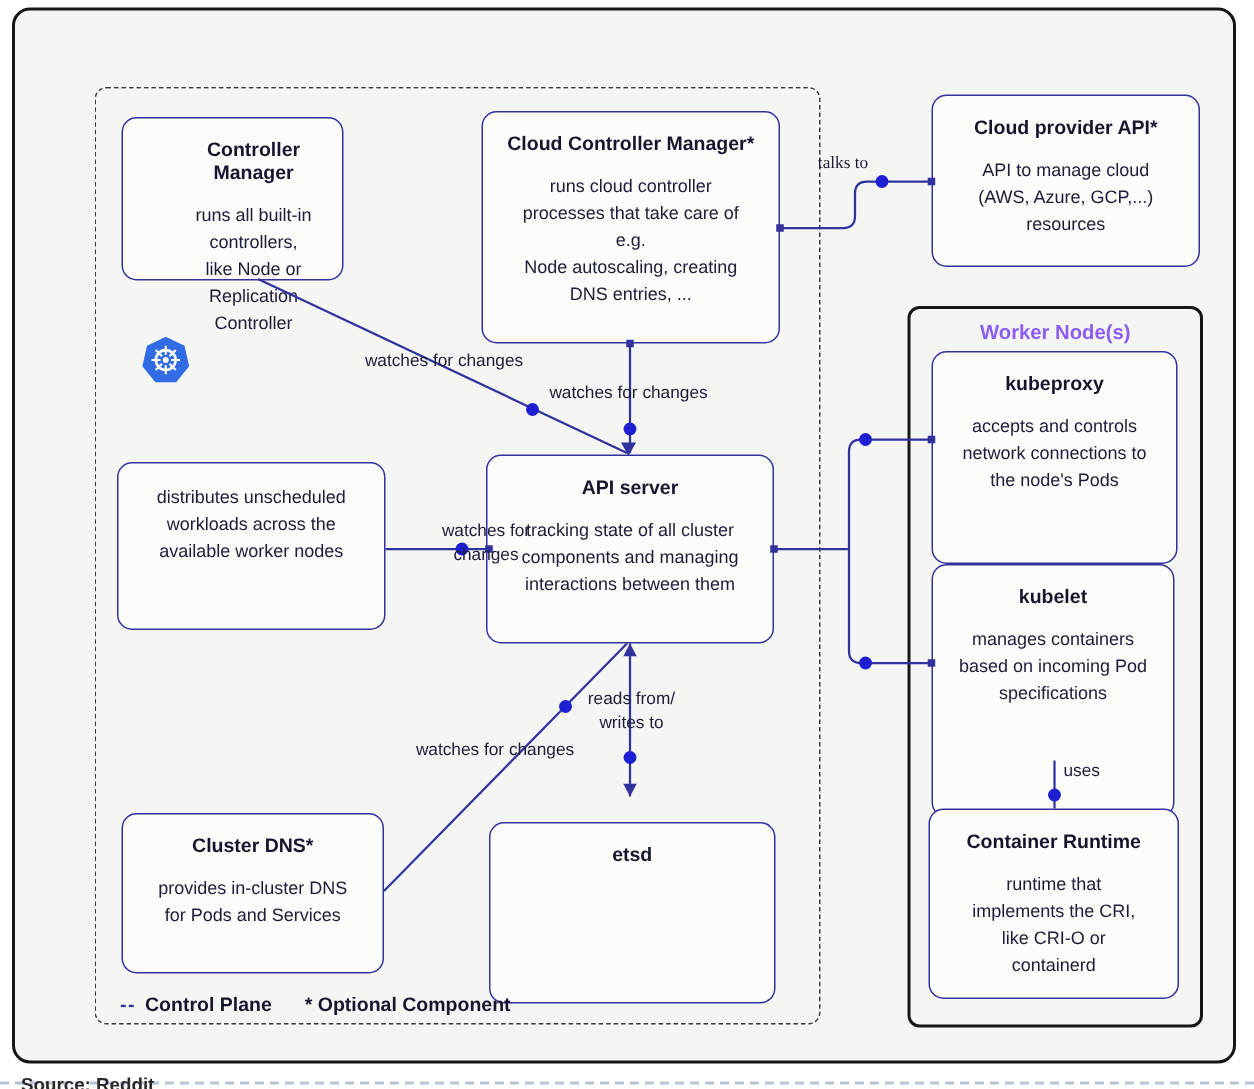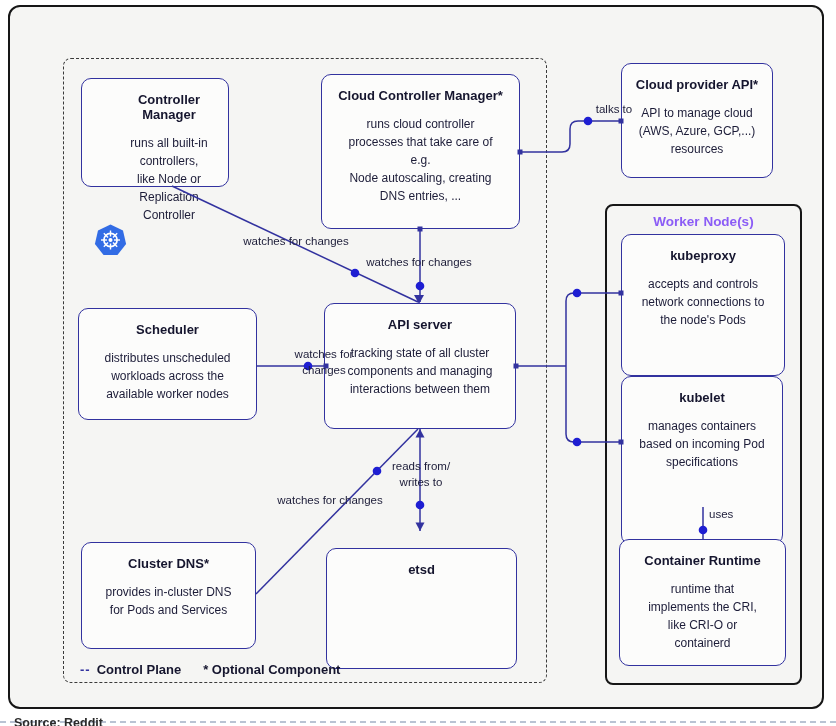--- a/index.html
+++ b/index.html
@@ -71,29 +71,28 @@
 
   <div class="node" style="left:321px;top:74px;width:199px;height:155px;">
     <div class="node-title">Cloud Controller Manager*</div>
     <div class="node-body">runs cloud controller
 processes that take care of
 e.g.
 Node autoscaling, creating
 DNS entries, ...</div>
   </div>
 
-  <div class="node" style="left:621px;top:63px;width:152px;height:115px;">
+  <div class="node" style="left:621px;top:63px;width:179px;height:115px;">
     <div class="node-title">Cloud provider API*</div>
     <div class="node-body">API to manage cloud
 (AWS, Azure, GCP,...)
 resources</div>
   </div>
 
   <div class="node" style="left:78px;top:308px;width:179px;height:112px;">
-    <div class="node-title">Scheduler</div>
     <div class="node-body">distributes unscheduled
 workloads across the
 available worker nodes</div>
   </div>
 
   <div class="node" style="left:324px;top:303px;width:192px;height:126px;">
     <div class="node-title">API server</div>
     <div class="node-body">tracking state of all cluster
 components and managing
 interactions between them</div>
@@ -180,21 +179,21 @@
       <rect x="618.5" y="439.5" width="5" height="5"></rect>
       <rect x="618.5" y="118.5" width="5" height="5"></rect>
       <rect x="517.5" y="149.5" width="5" height="5"></rect>
       <rect x="323.5" y="363.5" width="5" height="5"></rect>
       <rect x="417.5" y="226.5" width="5" height="5"></rect>
     </g>
   </svg>
 
   <span class="edge-label" style="left:296px;top:234px;">watches for changes</span>
   <span class="edge-label" style="left:419px;top:255px;">watches for changes</span>
-  <span class="edge-label" style="left:614px;top:102px;">talks to</span>
+  <span class="edge-label" style="left:562px;top:102px;font-family:Liberation Serif, serif;">talks to</span>
   <span class="edge-label" style="left:290px;top:347px;margin-left:34px;">watches for
 changes</span>
   <span class="edge-label" style="left:421px;top:459px;">reads from/
 writes to</span>
   <span class="edge-label" style="left:330px;top:493px;">watches for changes</span>
   <span class="edge-label left-align" style="left:709px;top:507px;">uses</span>
 
   <div class="legend">
     <span><span class="legend-dashes">--</span><span>Control Plane</span></span>
     <span>* Optional Component</span>

